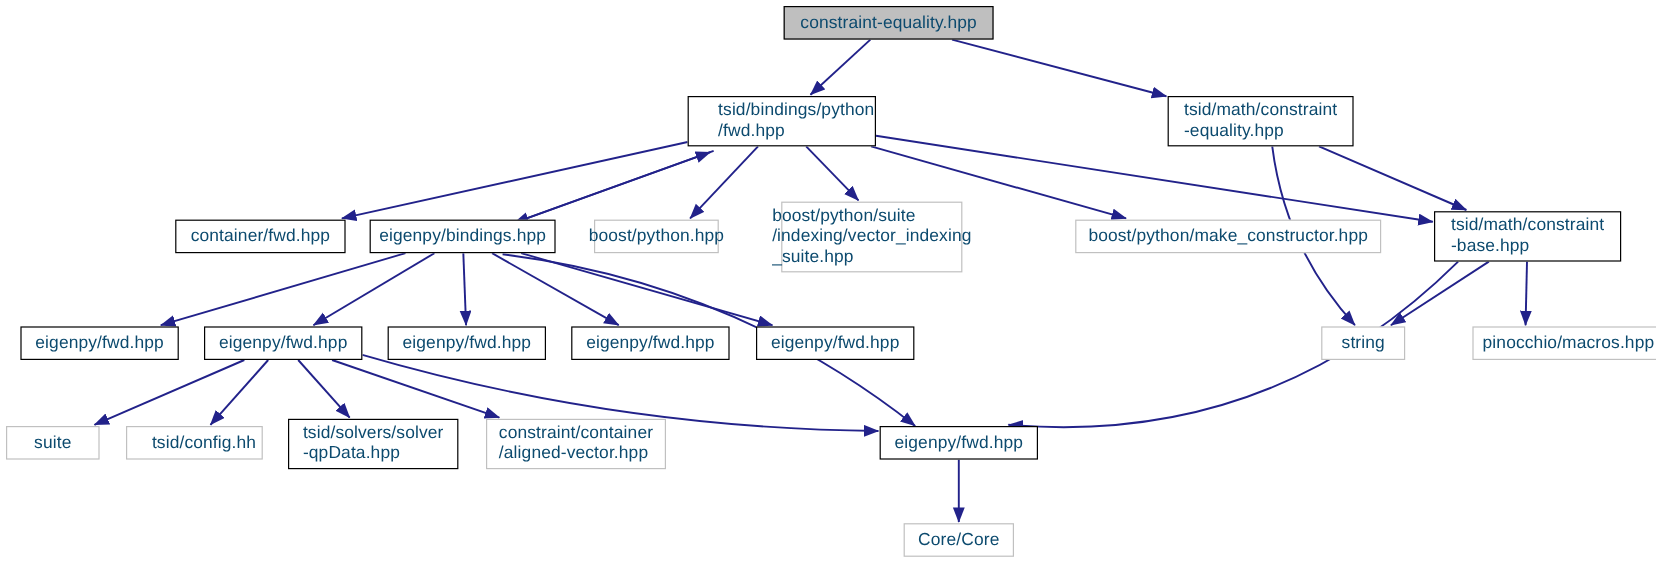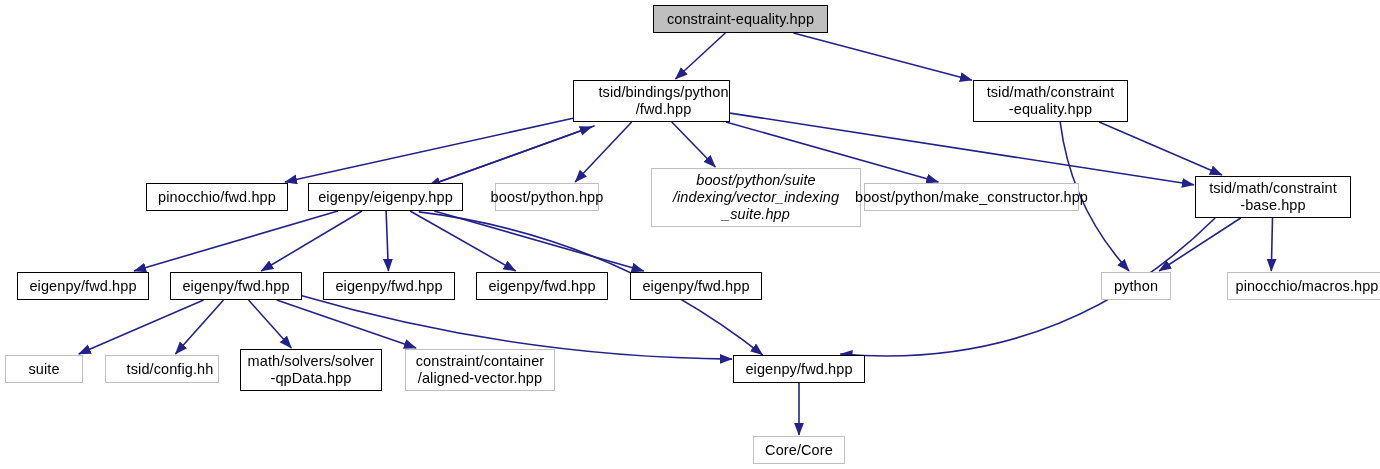--- a/index.html
+++ b/index.html
@@ -21,22 +21,21 @@
     top: 0;
     width: 1380px;
     height: 469px;
   }
   .node {
     position: absolute;
     box-sizing: border-box;
     display: flex;
     align-items: center;
     justify-content: center;
-    text-align: center;
-    color: #000000;
+    color: #0c4a6e;
     font-size: 14.5px;
     line-height: 17px;
     letter-spacing: 0.1px;
     background: #ffffff;
     border: 1px solid #c0c0c0;
     white-space: pre-line;
     z-index: 2;
   }
   .node.bold {
     border: 1.6px solid #000000;
@@ -91,39 +90,39 @@
         <path d="M799.0,383.0 L799.0,435.0" marker-end="url(#arrowhead)"></path>
       </g>
   </svg>
 
   <div id="node-layer">
       <div class="node root" style="left: 653px; top: 5px; width: 175px; height: 28px;"><span class="node-label">constraint-equality.hpp</span></div>
       <div class="node bold" style="left: 573px; top: 80px; width: 157px; height: 42px; padding-left: 24px;"><span class="node-label">tsid/bindings/python
 /fwd.hpp</span></div>
       <div class="node bold" style="left: 973px; top: 80px; width: 155px; height: 42px;"><span class="node-label">tsid/math/constraint
 -equality.hpp</span></div>
-      <div class="node bold" style="left: 146px; top: 183px; width: 142px; height: 28px;"><span class="node-label">pinocchio/fwd.hpp</span></div>
-      <div class="node bold" style="left: 308px; top: 183px; width: 155px; height: 28px;"><span class="node-label">eigenpy/eigenpy.hpp</span></div>
+      <div class="node bold" style="left: 146px; top: 183px; width: 142px; height: 28px;"><span class="node-label">container/fwd.hpp</span></div>
+      <div class="node bold" style="left: 308px; top: 183px; width: 155px; height: 28px;"><span class="node-label">eigenpy/bindings.hpp</span></div>
       <div class="node" style="left: 495px; top: 183px; width: 104px; height: 28px;"><span class="node-label">boost/python.hpp</span></div>
-      <div class="node" style="left: 651px; top: 168px; width: 210px; height: 59px; font-style: italic;"><span class="node-label">boost/python/suite
+      <div class="node" style="left: 651px; top: 168px; width: 151px; height: 59px;"><span class="node-label">boost/python/suite
 /indexing/vector_indexing
 _suite.hpp</span></div>
-      <div class="node" style="left: 864px; top: 183px; width: 215px; height: 28px;"><span class="node-label">boost/python/make_constructor.hpp</span></div>
+      <div class="node" style="left: 896px; top: 183px; width: 255px; height: 28px;"><span class="node-label">boost/python/make_constructor.hpp</span></div>
       <div class="node bold" style="left: 1195px; top: 176px; width: 156px; height: 42px;"><span class="node-label">tsid/math/constraint
 -base.hpp</span></div>
       <div class="node bold" style="left: 17px; top: 272px; width: 132px; height: 28px;"><span class="node-label">eigenpy/fwd.hpp</span></div>
       <div class="node bold" style="left: 170px; top: 272px; width: 132px; height: 28px;"><span class="node-label">eigenpy/fwd.hpp</span></div>
       <div class="node bold" style="left: 323px; top: 272px; width: 132px; height: 28px;"><span class="node-label">eigenpy/fwd.hpp</span></div>
       <div class="node bold" style="left: 476px; top: 272px; width: 132px; height: 28px;"><span class="node-label">eigenpy/fwd.hpp</span></div>
       <div class="node bold" style="left: 630px; top: 272px; width: 132px; height: 28px;"><span class="node-label">eigenpy/fwd.hpp</span></div>
-      <div class="node" style="left: 1101px; top: 272px; width: 70px; height: 28px;"><span class="node-label">python</span></div>
+      <div class="node" style="left: 1101px; top: 272px; width: 70px; height: 28px;"><span class="node-label">string</span></div>
       <div class="node" style="left: 1191px; top: 272px; width: 160px; height: 28px; margin-left: 36px;"><span class="node-label">pinocchio/macros.hpp</span></div>
       <div class="node" style="left: 5px; top: 355px; width: 78px; height: 28px;"><span class="node-label">suite</span></div>
       <div class="node" style="left: 105px; top: 355px; width: 114px; height: 28px; padding-left: 16px;"><span class="node-label">tsid/config.hh</span></div>
-      <div class="node bold" style="left: 240px; top: 349px; width: 142px; height: 42px;"><span class="node-label">math/solvers/solver
+      <div class="node bold" style="left: 240px; top: 349px; width: 142px; height: 42px;"><span class="node-label">tsid/solvers/solver
 -qpData.hpp</span></div>
       <div class="node" style="left: 405px; top: 349px; width: 150px; height: 42px;"><span class="node-label">constraint/container
 /aligned-vector.hpp</span></div>
       <div class="node bold" style="left: 733px; top: 355px; width: 132px; height: 28px;"><span class="node-label">eigenpy/fwd.hpp</span></div>
       <div class="node" style="left: 753px; top: 436px; width: 92px; height: 28px;"><span class="node-label">Core/Core</span></div>
     </div>
 
 </div>
 
 </body></html>

